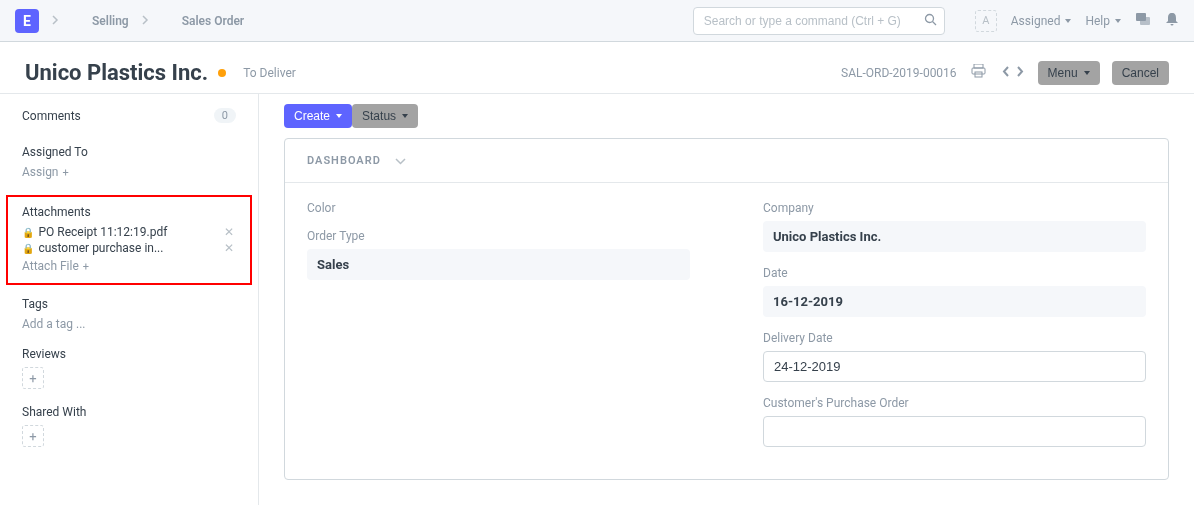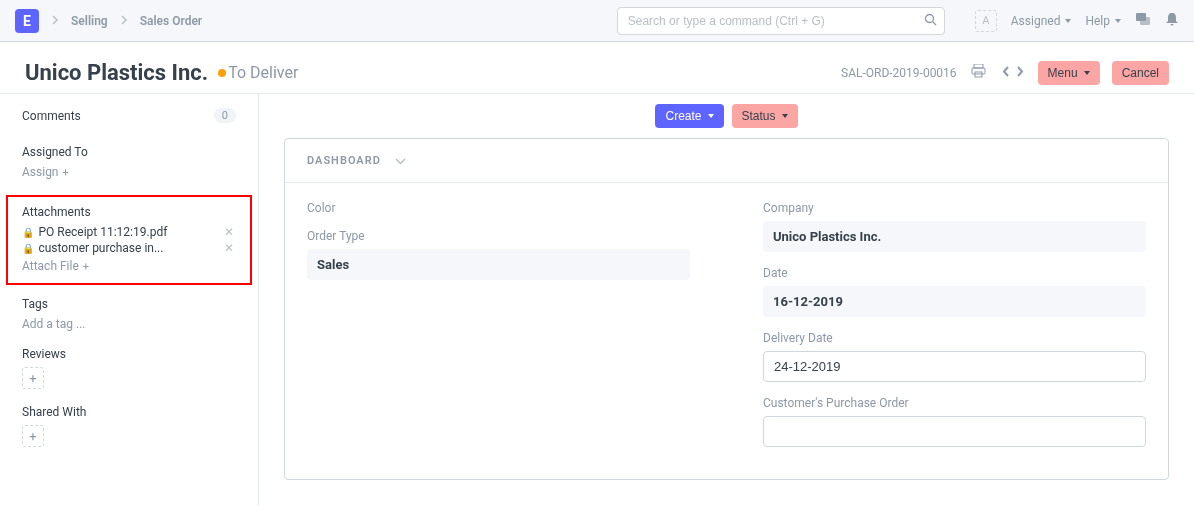--- a/index.html
+++ b/index.html
@@ -3,59 +3,59 @@
   <meta charset="utf-8">
   <style>
     * { box-sizing: border-box; margin: 0; padding: 0; }
     body { font-family: -apple-system, BlinkMacSystemFont, "Segoe UI", Roboto, sans-serif; font-size: 13px; color: #36414c; background: #fff; }
     
     .navbar { height: 42px; background: #f5f7fa; border-bottom: 1px solid #d1d8dd; display: flex; align-items: center; padding: 0 15px; }
     .navbar-left { display: flex; align-items: center; gap: 12px; flex: 1; }
     .logo { width: 24px; height: 24px; background: #5e64ff; border-radius: 4px; display: flex; align-items: center; justify-content: center; color: #fff; font-weight: bold; font-size: 14px; }
     .breadcrumb { display: flex; align-items: center; gap: 12px; }
     .breadcrumb-sep { color: #b8c0c7; }
-    .breadcrumb-item { color: #8d99a6; font-weight: 600; font-size: 12px; cursor: pointer; }
+    .breadcrumb-item { color: #8d99a6; font-weight: 600; font-size: 12px; cursor: pointer; margin-left: 21px; }
     .navbar-center { flex: 0 0 auto; margin-right: 30px; }
-    .search-box { position: relative; width: 328px; }
+    .search-box { position: relative; width: 252px; }
     .search-input { width: 100%; height: 28px; background: #fff; border: 1px solid #d1d8dd; border-radius: 4px; padding: 0 30px 0 10px; font-size: 12px; color: #8d99a6; }
     .search-input::placeholder { color: #b8c0c7; }
     .search-icon-wrap { position: absolute; right: 8px; top: 50%; transform: translateY(-50%); color: #8d99a6; }
     .navbar-right { display: flex; align-items: center; gap: 14px; }
     .avatar-placeholder { width: 22px; height: 22px; border: 1px dashed #d1d8dd; border-radius: 3px; display: flex; align-items: center; justify-content: center; color: #b8c0c7; font-size: 11px; }
     .nav-link { color: #8d99a6; font-size: 12px; cursor: pointer; display: flex; align-items: center; gap: 3px; }
     .nav-icon { color: #8d99a6; cursor: pointer; }
     
     .page-head { padding: 18px 25px 8px 25px; display: flex; align-items: center; justify-content: space-between; border-bottom: 1px solid #e4e8eb; }
     .page-title-wrap { display: flex; align-items: center; gap: 10px; }
     .page-title { font-size: 22px; font-weight: bold; color: #36414c; }
-    .status-pill { display: flex; align-items: center; gap: 2px; font-size: 16px; color: #8d99a6; }
+    .status-pill { display: flex; align-items: center; gap: 17px; font-size: 12px; color: #8d99a6; }
     .status-dot { width: 8px; height: 8px; border-radius: 50%; background: #ffa00a; }
     .page-actions { display: flex; align-items: center; gap: 12px; }
     .doc-id { color: #8d99a6; font-size: 12px; }
     .icon-btn { color: #8d99a6; cursor: pointer; padding: 2px; }
     .nav-arrows { display: flex; gap: 2px; }
-    .btn { padding: 5px 10px; border-radius: 4px; font-size: 12px; cursor: pointer; border: none; background: #fca5a5; color: #36414c; display: inline-flex; align-items: center; gap: 4px; }
+    .btn { padding: 5px 10px; border-radius: 4px; font-size: 12px; cursor: pointer; border: none; background: #a3a3a3; color: #36414c; display: inline-flex; align-items: center; gap: 4px; }
     .caret-down { display: inline-block; width: 0; height: 0; border-left: 3px solid transparent; border-right: 3px solid transparent; border-top: 4px solid currentColor; margin-left: 2px; }
     
     .page-body { display: flex; }
     .sidebar { width: 259px; border-right: 1px solid #e4e8eb; padding: 14px 0; }
     .sidebar-section { padding: 0 22px 16px 22px; }
     .sidebar-section.highlighted { border: 2px solid #ff0000; margin: 0 6px 0 6px; padding: 8px 16px 10px 14px; }
     .sidebar-heading { display: flex; justify-content: space-between; align-items: center; font-size: 12px; color: #36414c; margin-bottom: 6px; }
     .count-badge { background: #f0f4f7; border-radius: 10px; padding: 1px 8px; font-size: 11px; color: #8d99a6; }
     .sidebar-action { color: #8d99a6; font-size: 12px; cursor: pointer; display: flex; align-items: center; gap: 4px; }
     .plus-small { font-size: 11px; color: #8d99a6; }
     .attachment-row { display: flex; align-items: center; gap: 4px; font-size: 12px; margin-bottom: 2px; }
     .attachment-lock { color: #ffa00a; font-size: 10px; }
     .attachment-name { color: #36414c; flex: 1; white-space: nowrap; overflow: hidden; text-overflow: ellipsis; cursor: pointer; }
     .attachment-remove { color: #b8c0c7; cursor: pointer; font-size: 12px; }
     .dashed-btn { width: 22px; height: 22px; border: 1px dashed #d1d8dd; border-radius: 3px; display: flex; align-items: center; justify-content: center; color: #8d99a6; cursor: pointer; font-size: 13px; }
     
     .main { flex: 1; }
-    .main-toolbar { display: flex; justify-content: center; gap: 8px; padding: 10px 25px; }
+    .main-toolbar { display: flex; justify-content: flex-start; padding: 10px 25px; }
     .btn-primary { background: #5e64ff; color: #fff; }
     .form-area { border: 1px solid #d1d8dd; margin: 0 25px 25px 25px; border-radius: 4px; }
     .dashboard-head { padding: 14px 22px; border-bottom: 1px solid #e4e8eb; display: flex; align-items: center; gap: 14px; }
     .dashboard-label { color: #8d99a6; font-size: 11px; letter-spacing: 1px; font-weight: 600; }
     .dashboard-chevron { color: #b8c0c7; }
     .form-grid { display: flex; padding: 18px 22px; gap: 73px; }
     .form-col { flex: 1; }
     .form-field { margin-bottom: 14px; }
     .field-label { font-size: 12px; color: #8d99a6; margin-bottom: 6px; display: block; }
     .field-value-readonly { background: #f5f7fa; padding: 8px 10px; border-radius: 4px; font-weight: bold; font-size: 13px; color: #36414c; }

